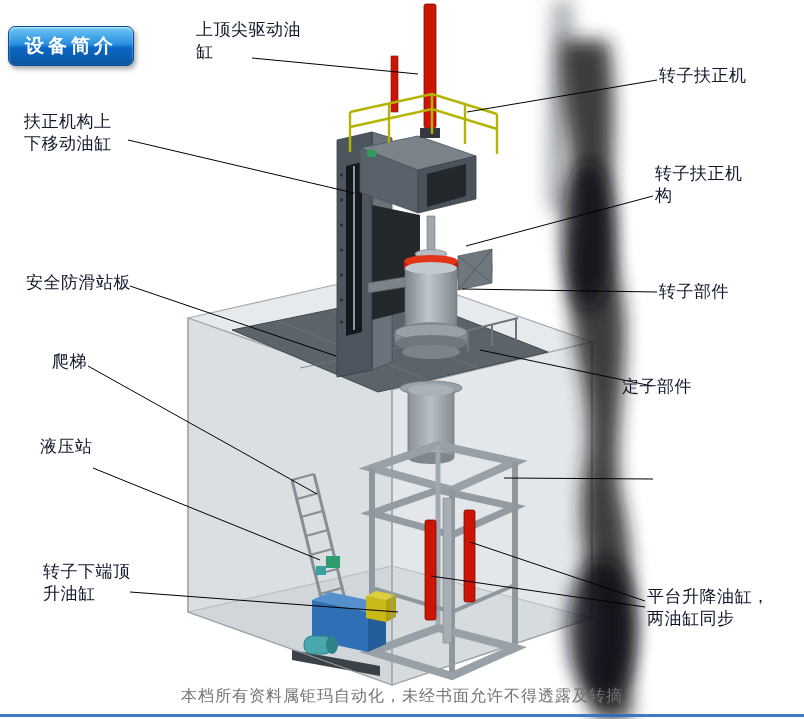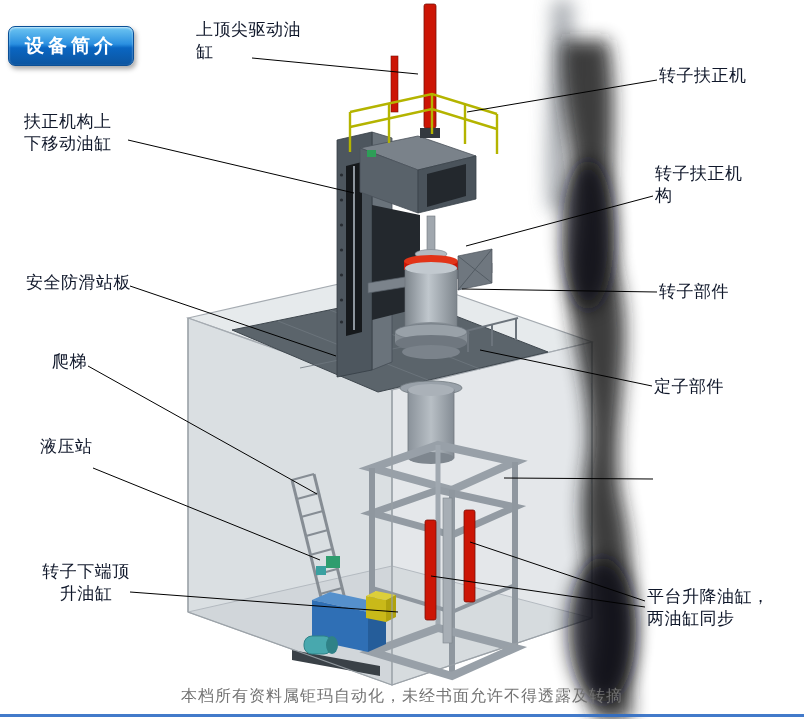--- a/index.html
+++ b/index.html
@@ -32,24 +32,24 @@
     background:#2e6bc4; opacity:0.9;
   }
   
   .lab-top-tip      { left:196px; top:18px;  width:150px; }
   .lab-fence        { left:659px; top:64px; }
   .lab-centering-ud { left:24px;  top:110px; width:120px; }
   .lab-rotor-cent   { left:655px; top:162px; width:120px; }
   .lab-antislip     { left:26px;  top:271px;text-align:right; }
   .lab-rotor-part   { left:659px; top:280px; }
   .lab-ladder       { left:52px;  top:350px;text-align:center; }
-  .lab-stator-part  { left:654px; top:375px; }
+  .lab-stator-part  { left:622px; top:375px; }
   .lab-hydraulic    { left:40px;  top:435px; }
   .lab-stator-lift  { left:655px; top:448px; width:120px; }
-  .lab-rotor-jack   { left:26px;  top:560px; width:120px;text-align:center; }
+  .lab-rotor-jack   { left:43px;  top:560px; width:120px; }
   .lab-plat-cyl     { left:647px; top:585px; width:140px; }
 </style>
 </head>
 <body>
 
 <div class="stage">
 
   <svg class="machine-svg" width="804" height="719" viewBox="0 0 804 719">
     <defs>
       <filter id="smoke" x="-80%" y="-80%" width="260%" height="260%">

